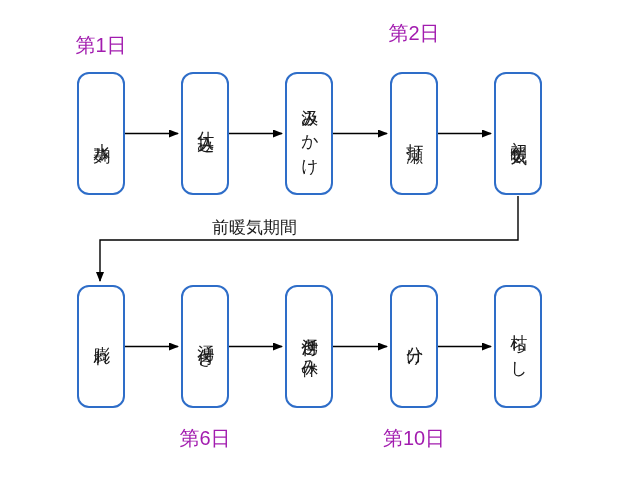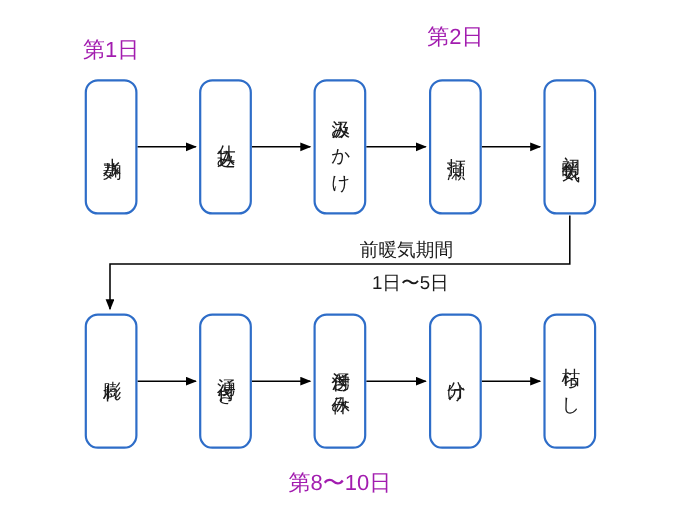--- a/index.html
+++ b/index.html
@@ -55,21 +55,21 @@
     position: absolute;
     width: 140px;
     text-align: center;
     font-size: 20px;
     color: #a21caf;
     white-space: nowrap;
   }
   .connector-label {
     position: absolute;
     width: 200px;
-    text-align: right;
+    text-align: left;
     font-size: 17px;
     color: #1a1a1a;
     white-space: nowrap;
   }
 </style>
 </head>
 <body>
 
 <div class="canvas">
 
@@ -103,33 +103,33 @@
     <span class="vtext">汲みかけ</span>
   </div>
   <div class="pbox" style="left:390px; top:72px;">
     <span class="vtext">打瀬</span>
   </div>
   <div class="pbox" style="left:494px; top:72px;">
     <span class="vtext">初暖気</span>
   </div>
 
   <div class="connector-label" style="left:212px; top:216px;">前暖気期間</div>
-  <div class="connector-label" style="left:208px; top:246px;">1日〜5日</div>
 
   <div class="pbox" style="left:77px; top:285px;">
     <span class="vtext">膨れ</span>
   </div>
   <div class="pbox" style="left:181px; top:285px;">
     <span class="vtext">湧付き</span>
   </div>
   <div class="pbox" style="left:285px; top:285px;">
     <span class="vtext" style="letter-spacing:1px;">湧付き休み</span>
   </div>
   <div class="pbox" style="left:390px; top:285px;">
     <span class="vtext">分け</span>
   </div>
   <div class="pbox" style="left:494px; top:285px;">
     <span class="vtext">枯らし</span>
   </div>
 
-  <div class="day-label" style="left:239px; top:425px;">第8〜10日</div>
+  <div class="day-label" style="left:135px; top:425px;">第6日</div>
+  <div class="day-label" style="left:344px; top:425px;">第10日</div>
 
 </div>
 
 </body></html>

